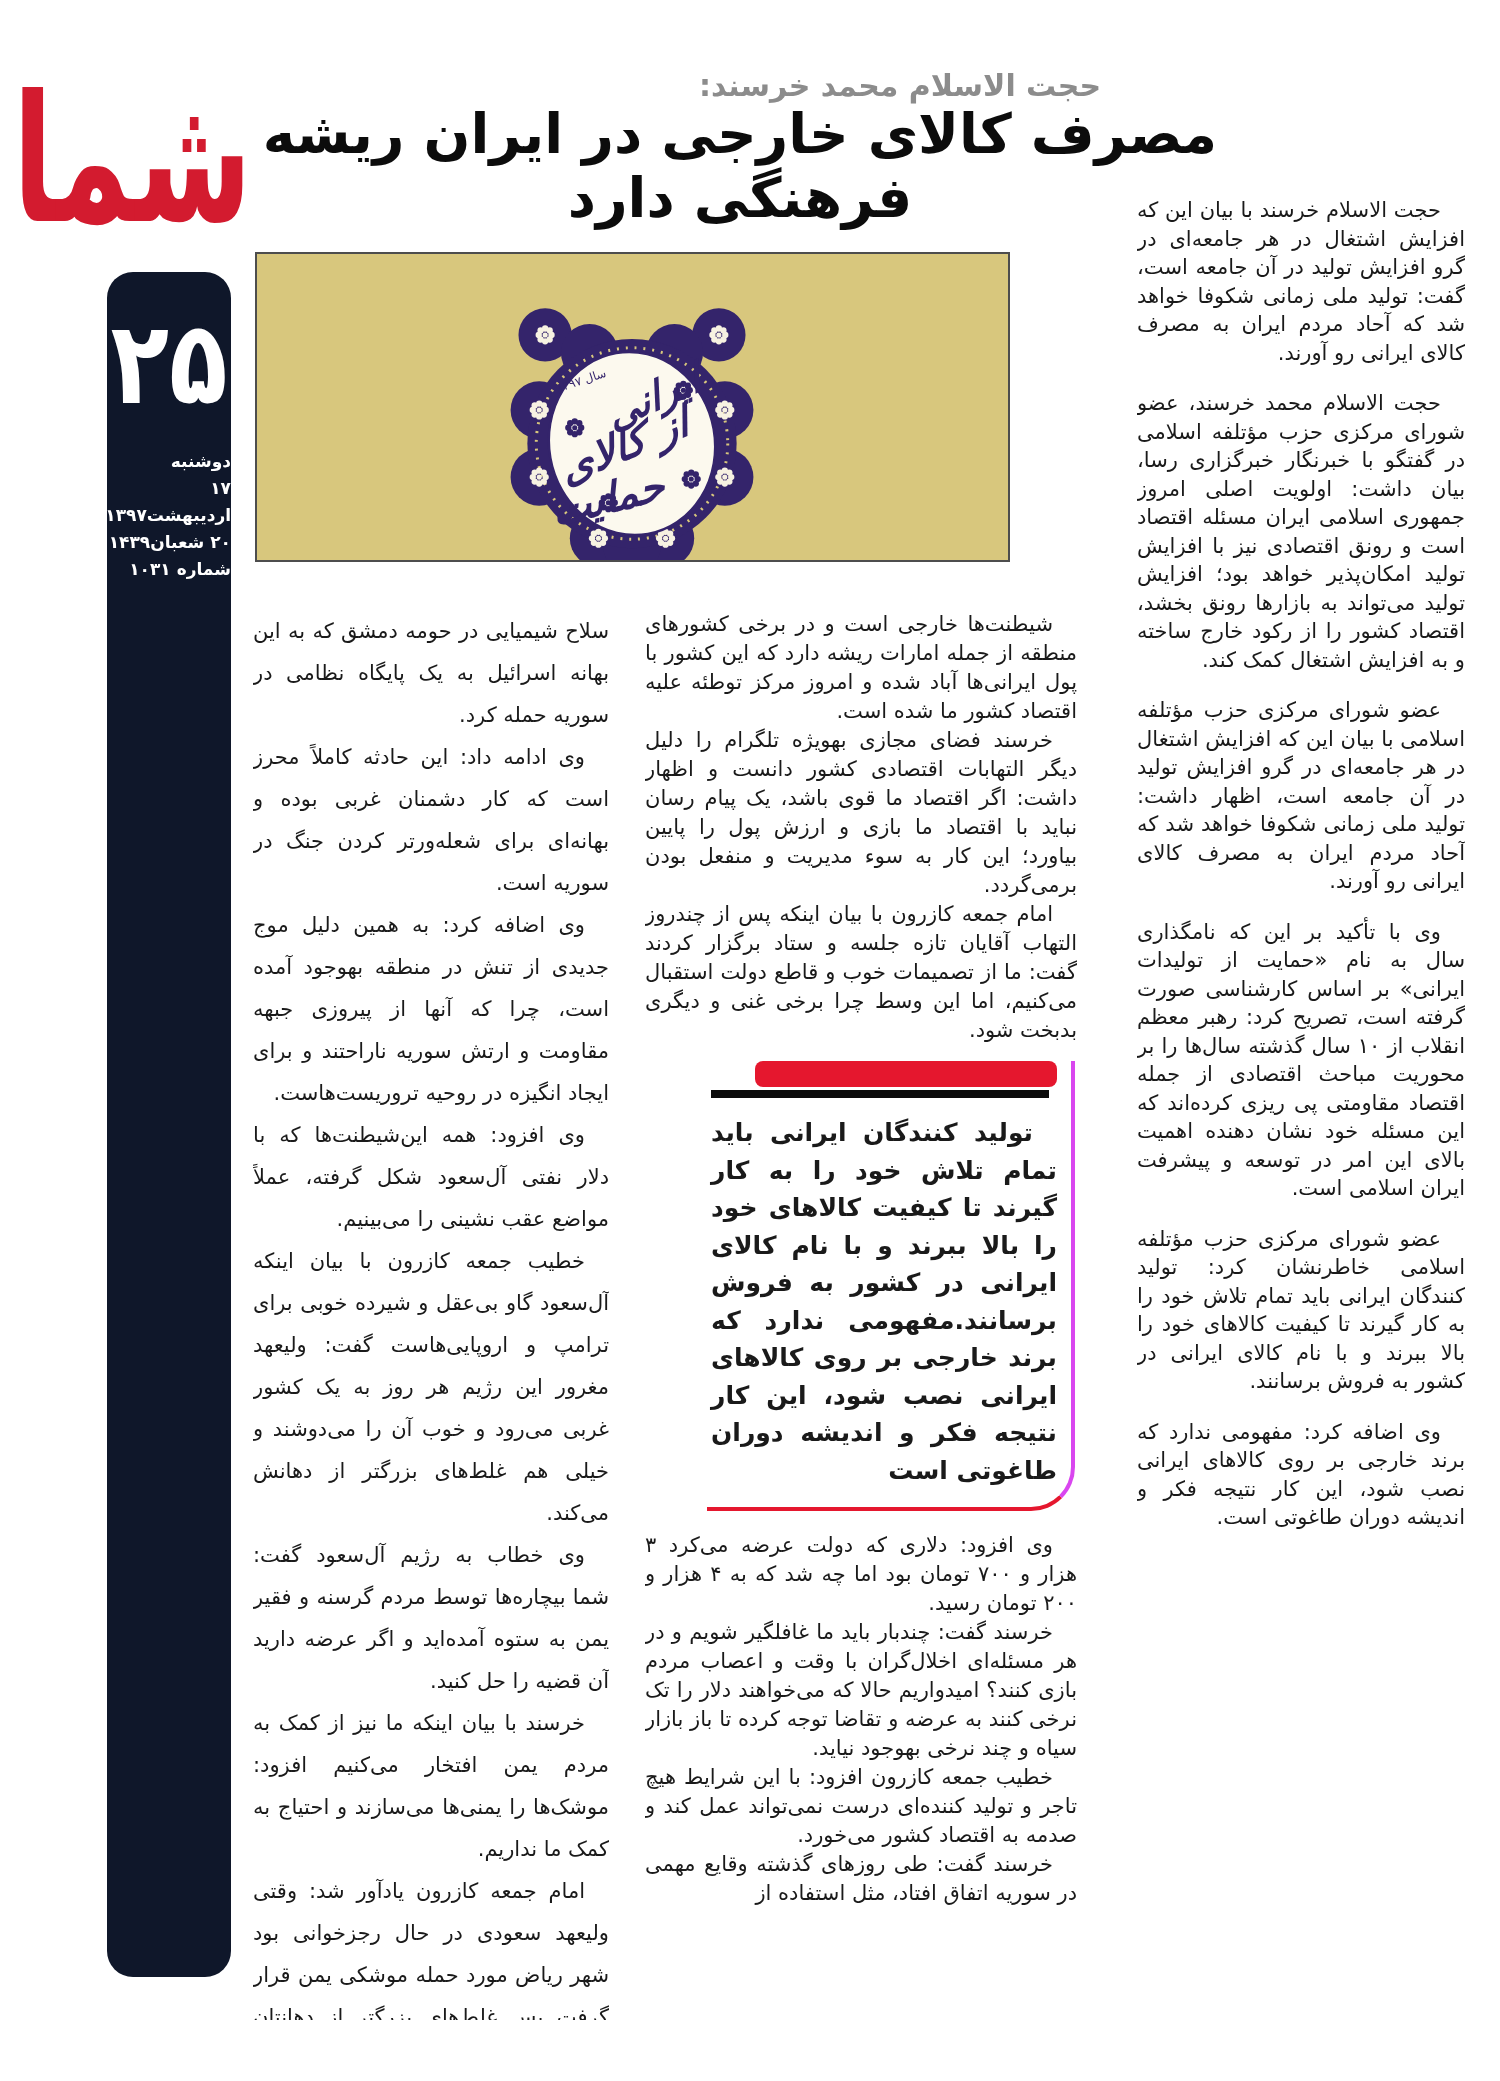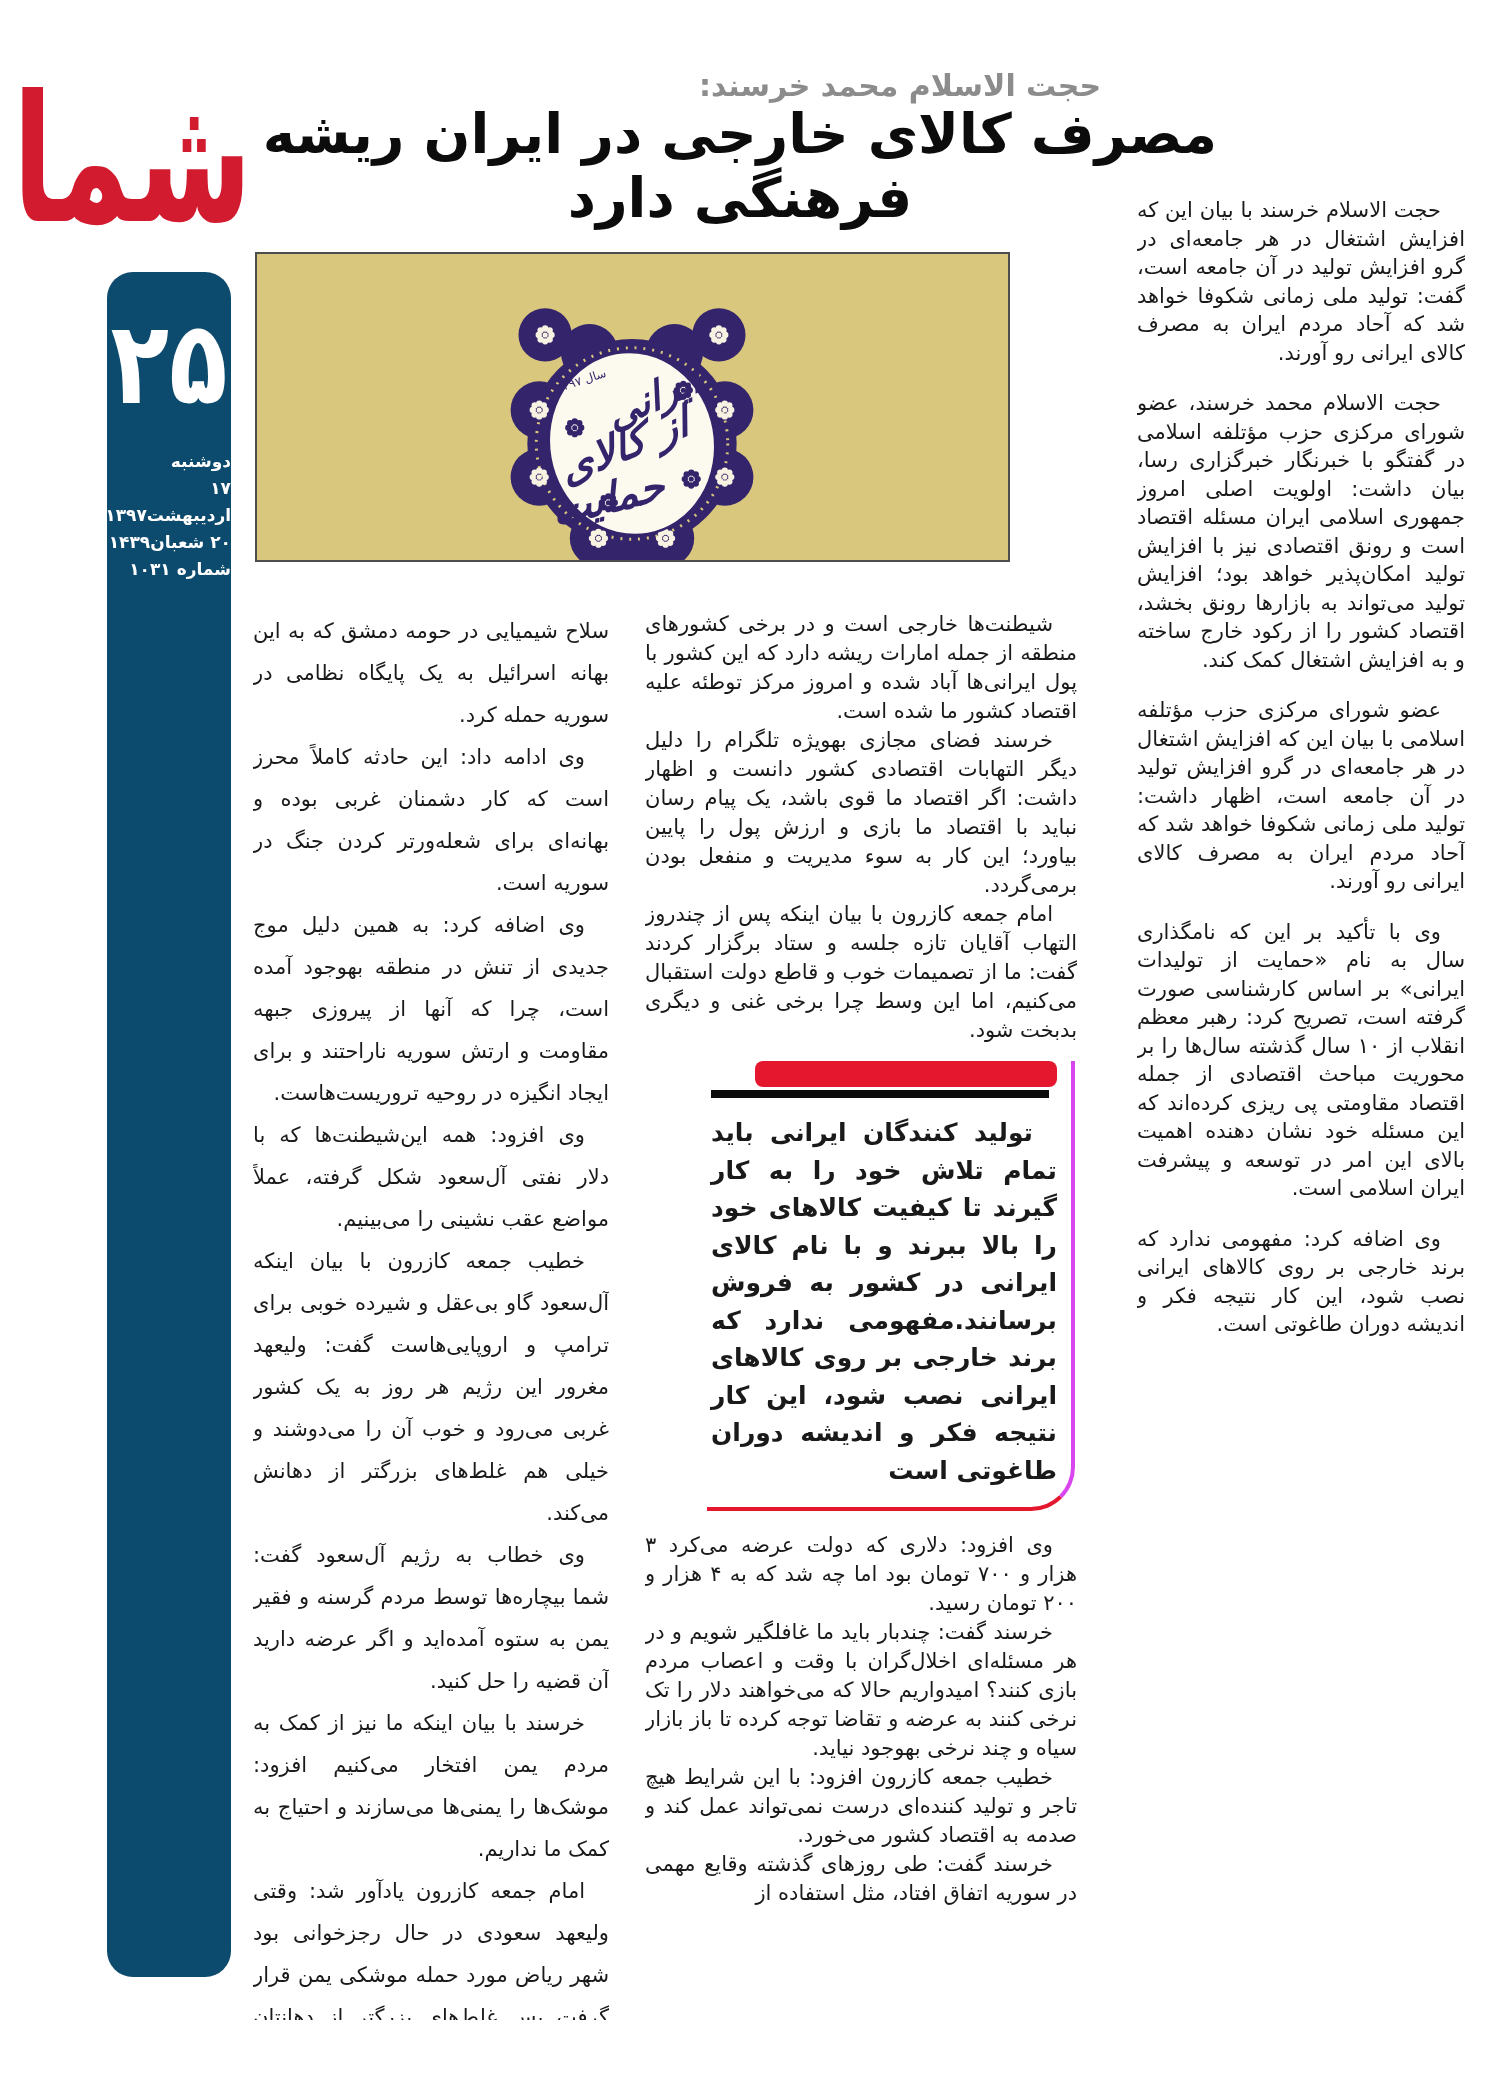--- a/index.html
+++ b/index.html
@@ -10,21 +10,21 @@
   }
   
   .logo{
     position:absolute;left:92px;top:18px;width:160px;height:250px;
     font-size:118px;font-weight:bold;color:#d31b2f;text-align:center;
     transform:scaleY(1.5);transform-origin:top center;line-height:1.6;
   }
   
   .sidebar{
     position:absolute;left:107px;top:272px;width:124px;height:1705px;
-    background:#0c4a6e;border-radius:26px;color:#ffffff;
+    background:#0f172a;border-radius:26px;color:#ffffff;
   }
   .issue-number{
     margin-top:40px;font-size:96px;font-weight:bold;text-align:center;
     transform:scaleY(1.2);line-height:1.1;
   }
   .date-block{margin-top:30px;text-align:right;font-size:17px;line-height:27px;font-weight:bold;}
   
   .kicker{
     position:absolute;left:640px;top:68px;width:520px;text-align:center;
     font-size:30px;font-weight:bold;color:#8c8c8c;
@@ -135,20 +135,21 @@
       <text text-anchor="middle" fill="#34246b" font-size="12" transform="translate(-50,-60) rotate(-18)">سال ۱۳۹۷</text>
     </g>
   </svg>
 </div>
 
 <div class="col col-1">
     <p>حجت الاسلام خرسند با بیان این که افزایش اشتغال در هر جامعه‌ای در گرو افزایش تولید در آن جامعه است، گفت: تولید ملی زمانی شکوفا خواهد شد که آحاد مردم ایران به مصرف کالای ایرانی رو آورند.</p>
     <p>حجت الاسلام محمد خرسند، عضو شورای مرکزی حزب مؤتلفه اسلامی در گفتگو با خبرنگار خبرگزاری رسا، بیان داشت: اولویت اصلی امروز جمهوری اسلامی ایران مسئله اقتصاد است و رونق اقتصادی نیز با افزایش تولید امکان‌پذیر خواهد بود؛ افزایش تولید می‌تواند به بازارها رونق بخشد، اقتصاد کشور را از رکود خارج ساخته و به افزایش اشتغال کمک کند.</p>
     <p>عضو شورای مرکزی حزب مؤتلفه اسلامی با بیان این که افزایش اشتغال در هر جامعه‌ای در گرو افزایش تولید در آن جامعه است، اظهار داشت: تولید ملی زمانی شکوفا خواهد شد که آحاد مردم ایران به مصرف کالای ایرانی رو آورند.</p>
     <p>وی با تأکید بر این که نامگذاری سال به نام «حمایت از تولیدات ایرانی» بر اساس کارشناسی صورت گرفته است، تصریح کرد: رهبر معظم انقلاب از ۱۰ سال گذشته سال‌ها را بر محوریت مباحث اقتصادی از جمله اقتصاد مقاومتی پی ریزی کرده‌اند که این مسئله خود نشان دهنده اهمیت بالای این امر در توسعه و پیشرفت ایران اسلامی است.</p>
+    <p>عضو شورای مرکزی حزب مؤتلفه اسلامی خاطرنشان کرد: تولید کنندگان ایرانی باید تمام تلاش خود را به کار گیرند تا کیفیت کالاهای خود را بالا ببرند و با نام کالای ایرانی در کشور به فروش برسانند.</p>
     <p>وی اضافه کرد: مفهومی ندارد که برند خارجی بر روی کالاهای ایرانی نصب شود، این کار نتیجه فکر و اندیشه دوران طاغوتی است.</p>
   </div>
 
 <div class="col col-2">
   <div>
       <p>شیطنت‌ها خارجی است و در برخی کشورهای منطقه از جمله امارات ریشه دارد که این کشور با پول ایرانی‌ها آباد شده و امروز مرکز توطئه علیه اقتصاد کشور ما شده است.</p>
       <p>خرسند فضای مجازی بهویژه تلگرام را دلیل دیگر التهابات اقتصادی کشور دانست و اظهار داشت: اگر اقتصاد ما قوی باشد، یک پیام رسان نباید با اقتصاد ما بازی و ارزش پول را پایین بیاورد؛ این کار به سوء مدیریت و منفعل بودن برمی‌گردد.</p>
       <p>امام جمعه کازرون با بیان اینکه پس از چندروز التهاب آقایان تازه جلسه و ستاد برگزار کردند گفت: ما از تصمیمات خوب و قاطع دولت استقبال می‌کنیم، اما این وسط چرا برخی غنی و دیگری بدبخت شود.</p>
     </div>
   <div class="pullquote">

